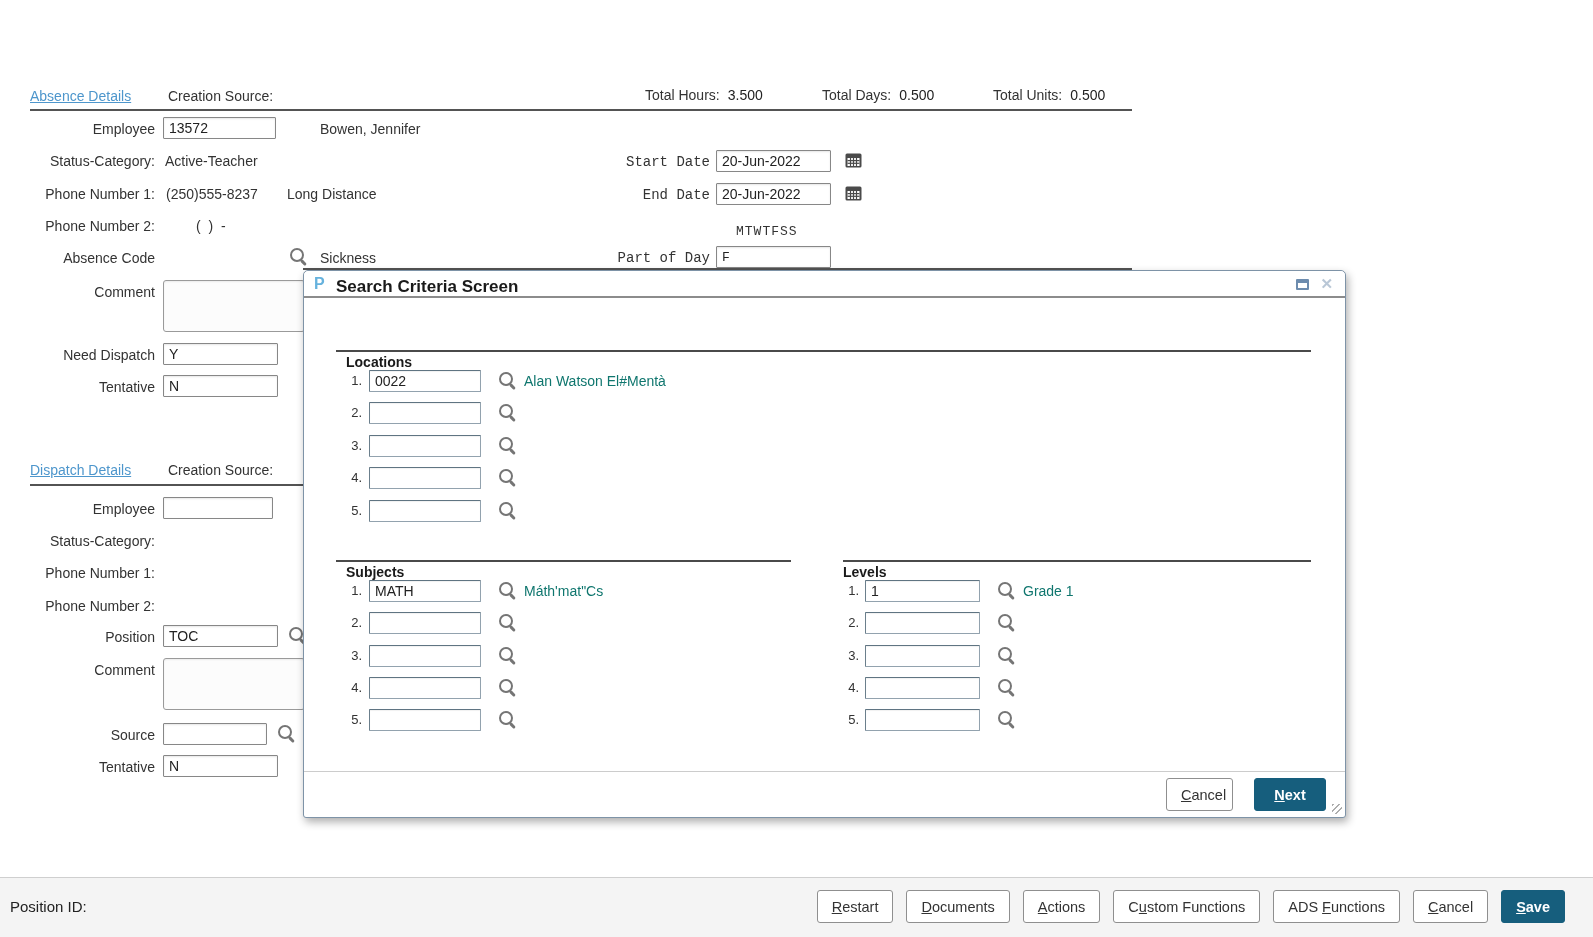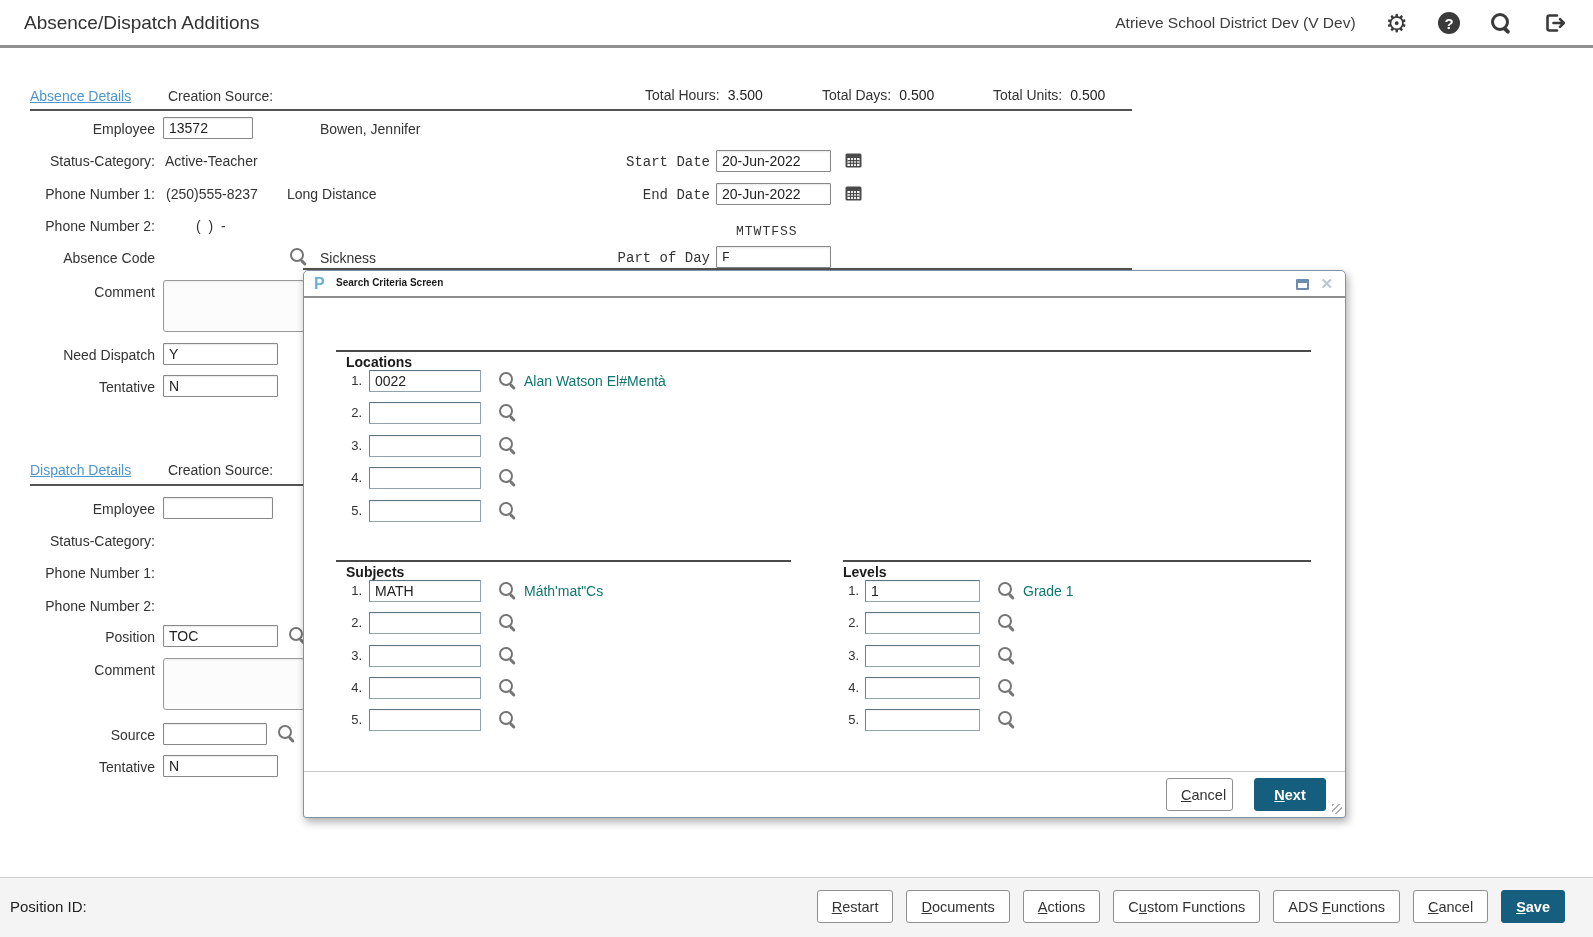--- a/index.html
+++ b/index.html
@@ -32,21 +32,21 @@
   .mag::after { content:""; position:absolute; left:12.5px; top:12px; width:6.5px; height:3px; background:#757575; border-radius:2px; transform:rotate(45deg); transform-origin:0 0; }
   .cal { position:absolute; width:17px; height:16px; cursor:pointer; }
 
   .totals { position:absolute; top:87px; font-size:14px; color:#333; white-space:nowrap; }
   .totals b { font-weight:normal; color:#222; margin-left:8px; }
 
   
   .modal { position:absolute; left:303px; top:270px; width:1043px; height:548px; background:#fff; border:1px solid #7e93a7; border-radius:5px 5px 3px 3px; box-shadow:2px 4px 9px rgba(0,0,0,.32); z-index:10; }
   .mtitlebar { position:absolute; left:0; top:0; width:100%; height:27px; border-bottom:2px solid #8c8c8c; border-radius:5px 5px 0 0; background:#fff; }
   .mlogo { position:absolute; left:10px; top:4px; font-size:16px; font-weight:bold; color:#66b2dd; }
-  .mtitle { position:absolute; left:32px; top:6px; font-size:10px; font-weight:bold; color:#1a1a1a; }
+  .mtitle { position:absolute; left:32px; top:6px; font-size:17px; font-weight:bold; color:#1a1a1a; }
   .max-ic { position:absolute; right:36px; top:8px; width:13px; height:11px; border:2px solid #6d8cae; border-top:4px solid #6d8cae; border-radius:1px; cursor:pointer; }
   .close-ic { position:absolute; right:12px; top:4px; font-size:15px; font-weight:bold; color:#b9c7d6; cursor:pointer; }
   .msect { position:absolute; font-size:14px; font-weight:bold; color:#1a1a1a;margin-top:25px; }
   .mhr { position:absolute; height:2px; background:#4a4a4a; }
   .rnum { position:absolute; width:16px; text-align:right; font-size:13px; color:#333; }
   .rdesc { position:absolute; font-size:14px; color:#0f766e; white-space:nowrap; }
   .mtbox { position:absolute; width:112px; height:22px; border:1px solid #92a2ae; border-top-color:#5f7482; border-left-color:#6b7f8c; border-radius:1px; background:#fff; box-shadow:inset 0 1px 1px rgba(0,0,0,.06); font-family:"Liberation Sans",sans-serif; font-size:14px; color:#222; padding:1px 5px; }
   .mfoot-hr { position:absolute; left:0; top:500px; width:100%; height:1px; background:#cccccc; }
   .grip { position:absolute; right:3px; bottom:3px; width:10px; height:10px; background:repeating-linear-gradient(135deg,#adadad 0 1.5px,transparent 1.5px 4.5px); cursor:nwse-resize; }
 
@@ -58,43 +58,30 @@
   
   .footbar { position:absolute; left:0; top:877px; width:1593px; height:60px; background:#f4f4f4; border-top:1px solid #cfcfcf; z-index:12; }
   .absid { position:absolute; left:10px; top:20px; font-size:15px; color:#222; }
   .foot-btns { position:absolute; right:28px; top:12px; display:flex; gap:13px; }
 </style>
 </head>
 <body>
 
 <div id="screen">
 
-  <div class="tophdr">
-    <div class="app-title">Absence/Dispatch Additions</div>
-    <div class="hdr-right">
-      <span class="acct">Atrieve School District Dev (V Dev)</span>
-      <span class="gear-glyph">⚙</span>
-      <span class="help-ic">?</span>
-      <span class="mag-lg"></span>
-      <svg width="25" height="24" viewBox="0 0 25 24" style="cursor:pointer">
-        <path d="M15 4.5 H7.5 a2 2 0 0 0 -2 2 v11 a2 2 0 0 0 2 2 H15" fill="none" stroke="#3a3a3a" stroke-width="2.6" stroke-linecap="round"></path>
-        <path d="M11.5 12 h10 M18 8.2 L21.8 12 L18 15.8" fill="none" stroke="#3a3a3a" stroke-width="2.6" stroke-linecap="round" stroke-linejoin="round"></path>
-      </svg>
-    </div>
-  </div>
 
   <span class="link" style="left:30px;top:88px">Absence Details</span>
   <span class="fvalue" style="left:168px;top:88px">Creation Source:</span>
   <span class="totals" style="left:645px"><span>Total Hours:</span><b>3.500</b></span>
   <span class="totals" style="left:822px"><span>Total Days:</span><b>0.500</b></span>
   <span class="totals" style="left:993px"><span>Total Units:</span><b>0.500</b></span>
   <div class="hr" style="left:30px;top:109px;width:1102px"></div>
 
   <span class="flabel" style="left:30px;top:121px">Employee</span>
-  <input class="tbox" style="left: 163px; top: 117px; width: 90px;" value="13572">
+  <input class="tbox" style="left: 163px; top: 117px; width: 113px;" value="13572">
   <span class="fvalue" style="left:320px;top:121px">Bowen, Jennifer</span>
 
   <span class="flabel" style="left:30px;top:153px">Status-Category:</span>
   <span class="fvalue" style="left:165px;top:153px">Active-Teacher</span>
 
   <span class="flabel" style="left:30px;top:186px">Phone Number 1:</span>
   <span class="fvalue" style="left:166px;top:186px">(250)555-8237</span>
   <span class="fvalue" style="left:287px;top:186px">Long Distance</span>
 
   <span class="flabel" style="left:30px;top:218px">Phone Number 2:</span>

